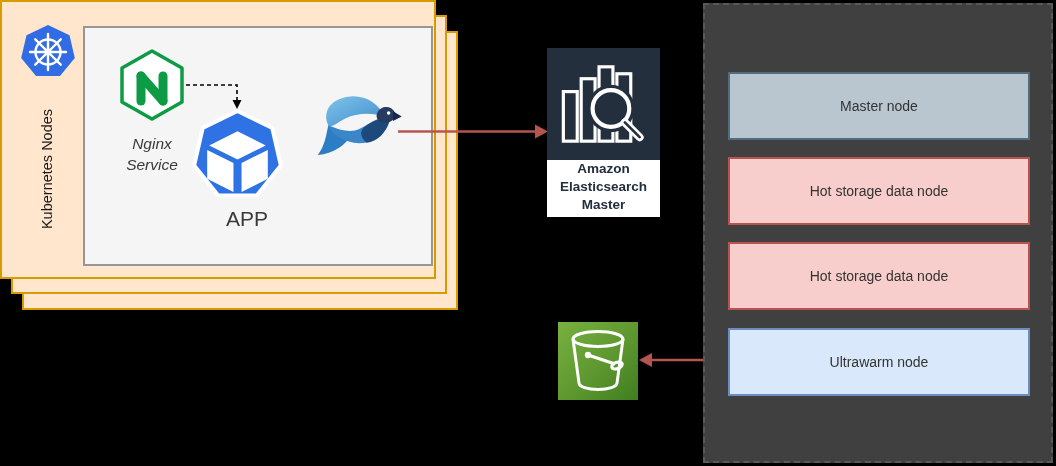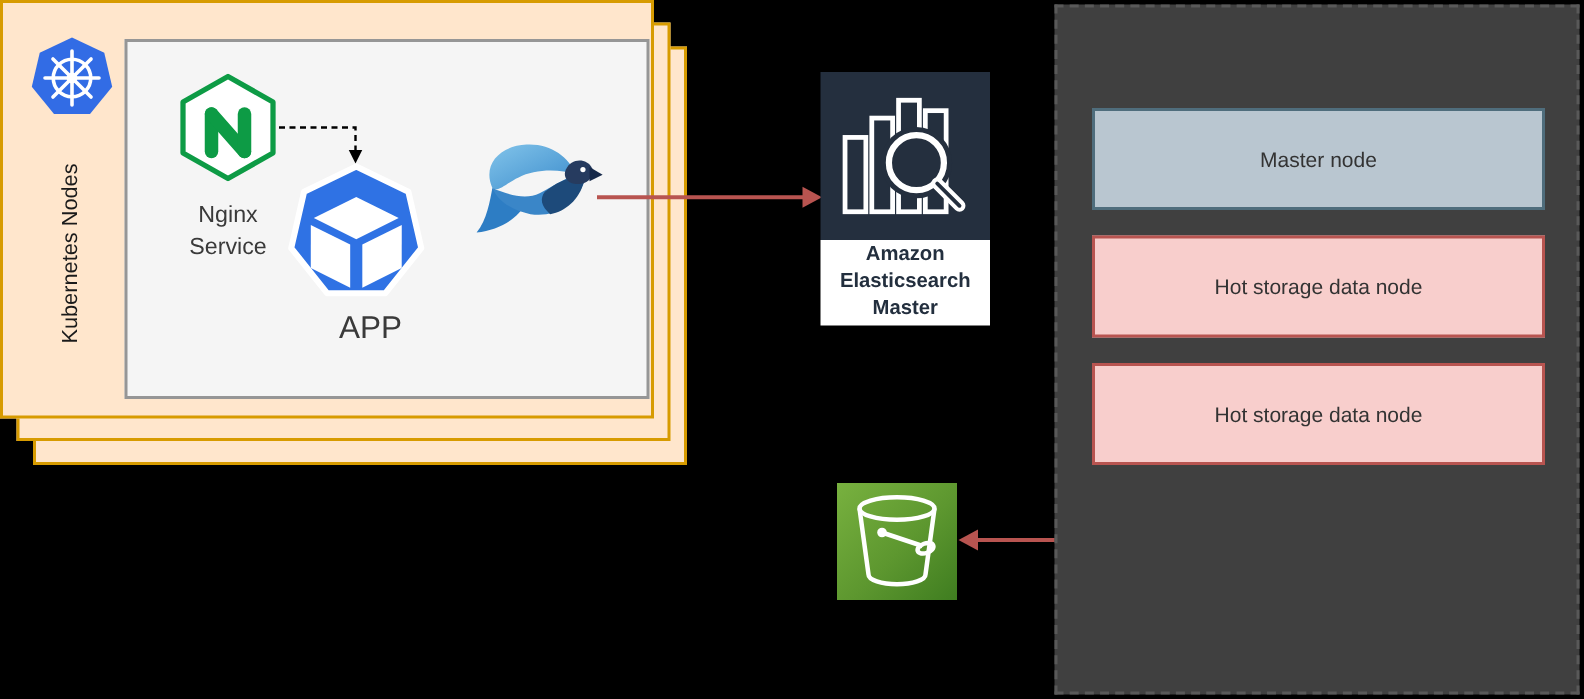--- a/index.html
+++ b/index.html
@@ -13,21 +13,21 @@
   .stack-2{left:11px;top:15px;}
   .stack-1{left:0;top:0;}
   .inner-panel{position:absolute;left:81px;top:24px;width:350px;height:240px;background:#f5f5f5;border:2px solid #969696;box-sizing:border-box;}
   .v-label{
     position:absolute;left:-23px;top:157px;width:140px;height:20px;
     text-align:center;font-size:14.5px;color:#1a1a1a;
     transform:rotate(-90deg);
   }
   .icon-abs{position:absolute;}
   .shape-label{position:absolute;text-align:center;color:#3a3a3a;}
-  .nginx-label{left:112px;top:133px;width:80px;font-size:15.5px;line-height:21px;}
+  .nginx-label{left:112px;top:133px;width:80px;font-size:15.5px;line-height:21px;font-style:italic;}
   .app-label{left:212px;top:207px;width:70px;font-size:21px;}
   
   .es-icon{position:absolute;left:547px;top:48px;width:113px;height:112px;background:#242f3e;}
   .es-label{
     position:absolute;left:547px;top:160px;width:113px;height:57px;background:#ffffff;
     display:flex;flex-direction:column;justify-content:flex-start;text-align:center;
     font-size:13.5px;font-weight:bold;color:#232f3e;line-height:18px;
   }
   
   .s3-icon{position:absolute;left:558px;top:322px;width:80px;height:78px;background:linear-gradient(135deg,#78b13f 0%,#5d972f 55%,#3f7d20 100%);}
@@ -158,15 +158,18 @@
   <div class="cluster-panel">
     <div class="node-box node-master">
       <span>Master node</span>
     </div>
     <div class="node-box node-hot1">
       <span>Hot storage data node</span>
     </div>
     <div class="node-box node-hot2">
       <span>Hot storage data node</span>
     </div>
+    <div class="node-box node-ultrawarm">
+      <span>Ultrawarm node</span>
+    </div>
   </div>
 
 </div>
 
 </body></html>

